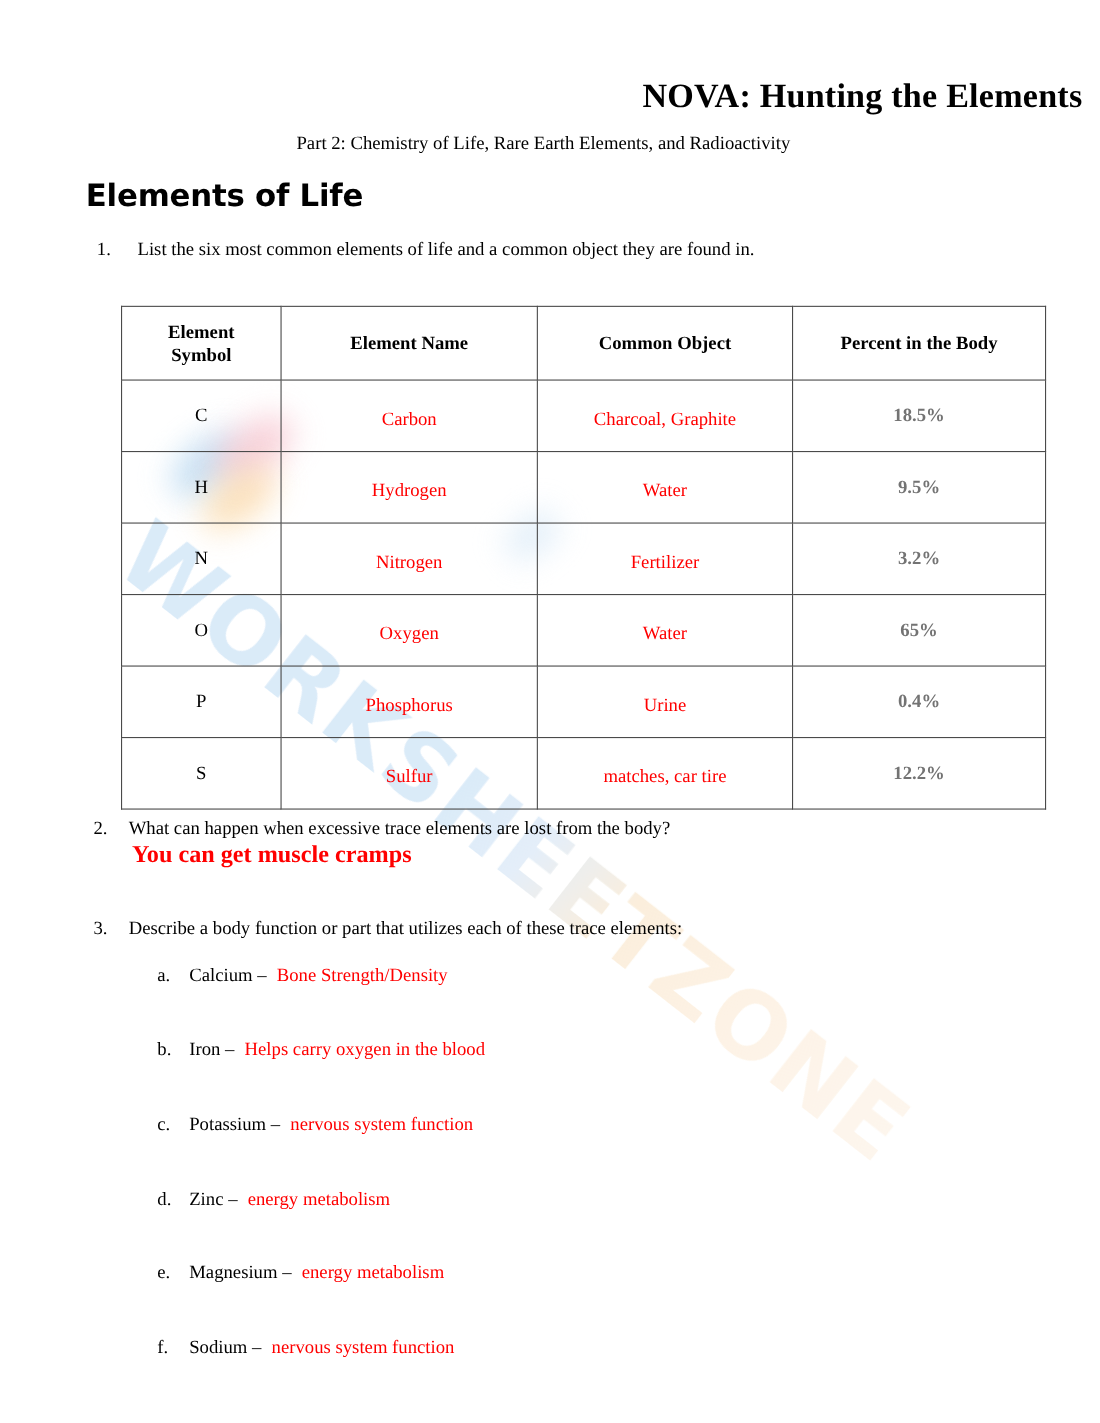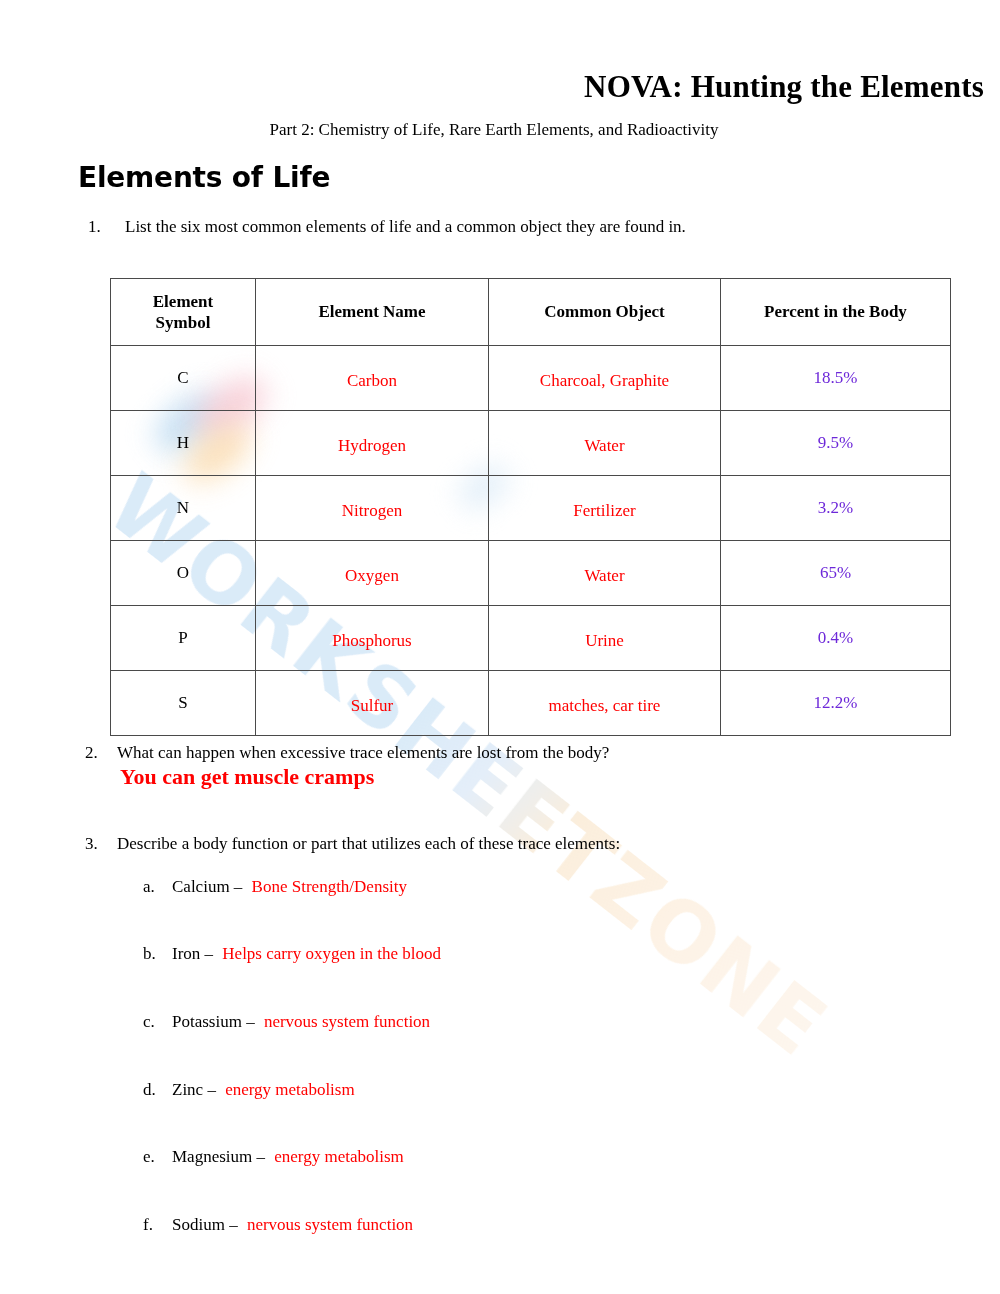--- a/index.html
+++ b/index.html
@@ -189,21 +189,21 @@
     height: 62px;
     font-size: 17px;
   }
   .cell-symbol { color: #000; }
   .cell-red {
     color: #ff0000;
     position: relative;
     top: 3px;
     font-family: Liberation Serif, serif;
   }
-  .cell-pct { color: #6d28d9; }
+  .cell-pct { color: #737373; font-weight: bold; }
 </style>
 </head>
 <body>
 
 <div id="watermark-layer">
   <div class="wm-blob" id="wm-blob-blue"></div>
   <div class="wm-blob" id="wm-blob-pink"></div>
   <div class="wm-blob" id="wm-blob-orange"></div>
   <div class="wm-blob" id="wm-blob-blue2"></div>
   <div id="watermark-text">WORKSHEETZONE</div>

